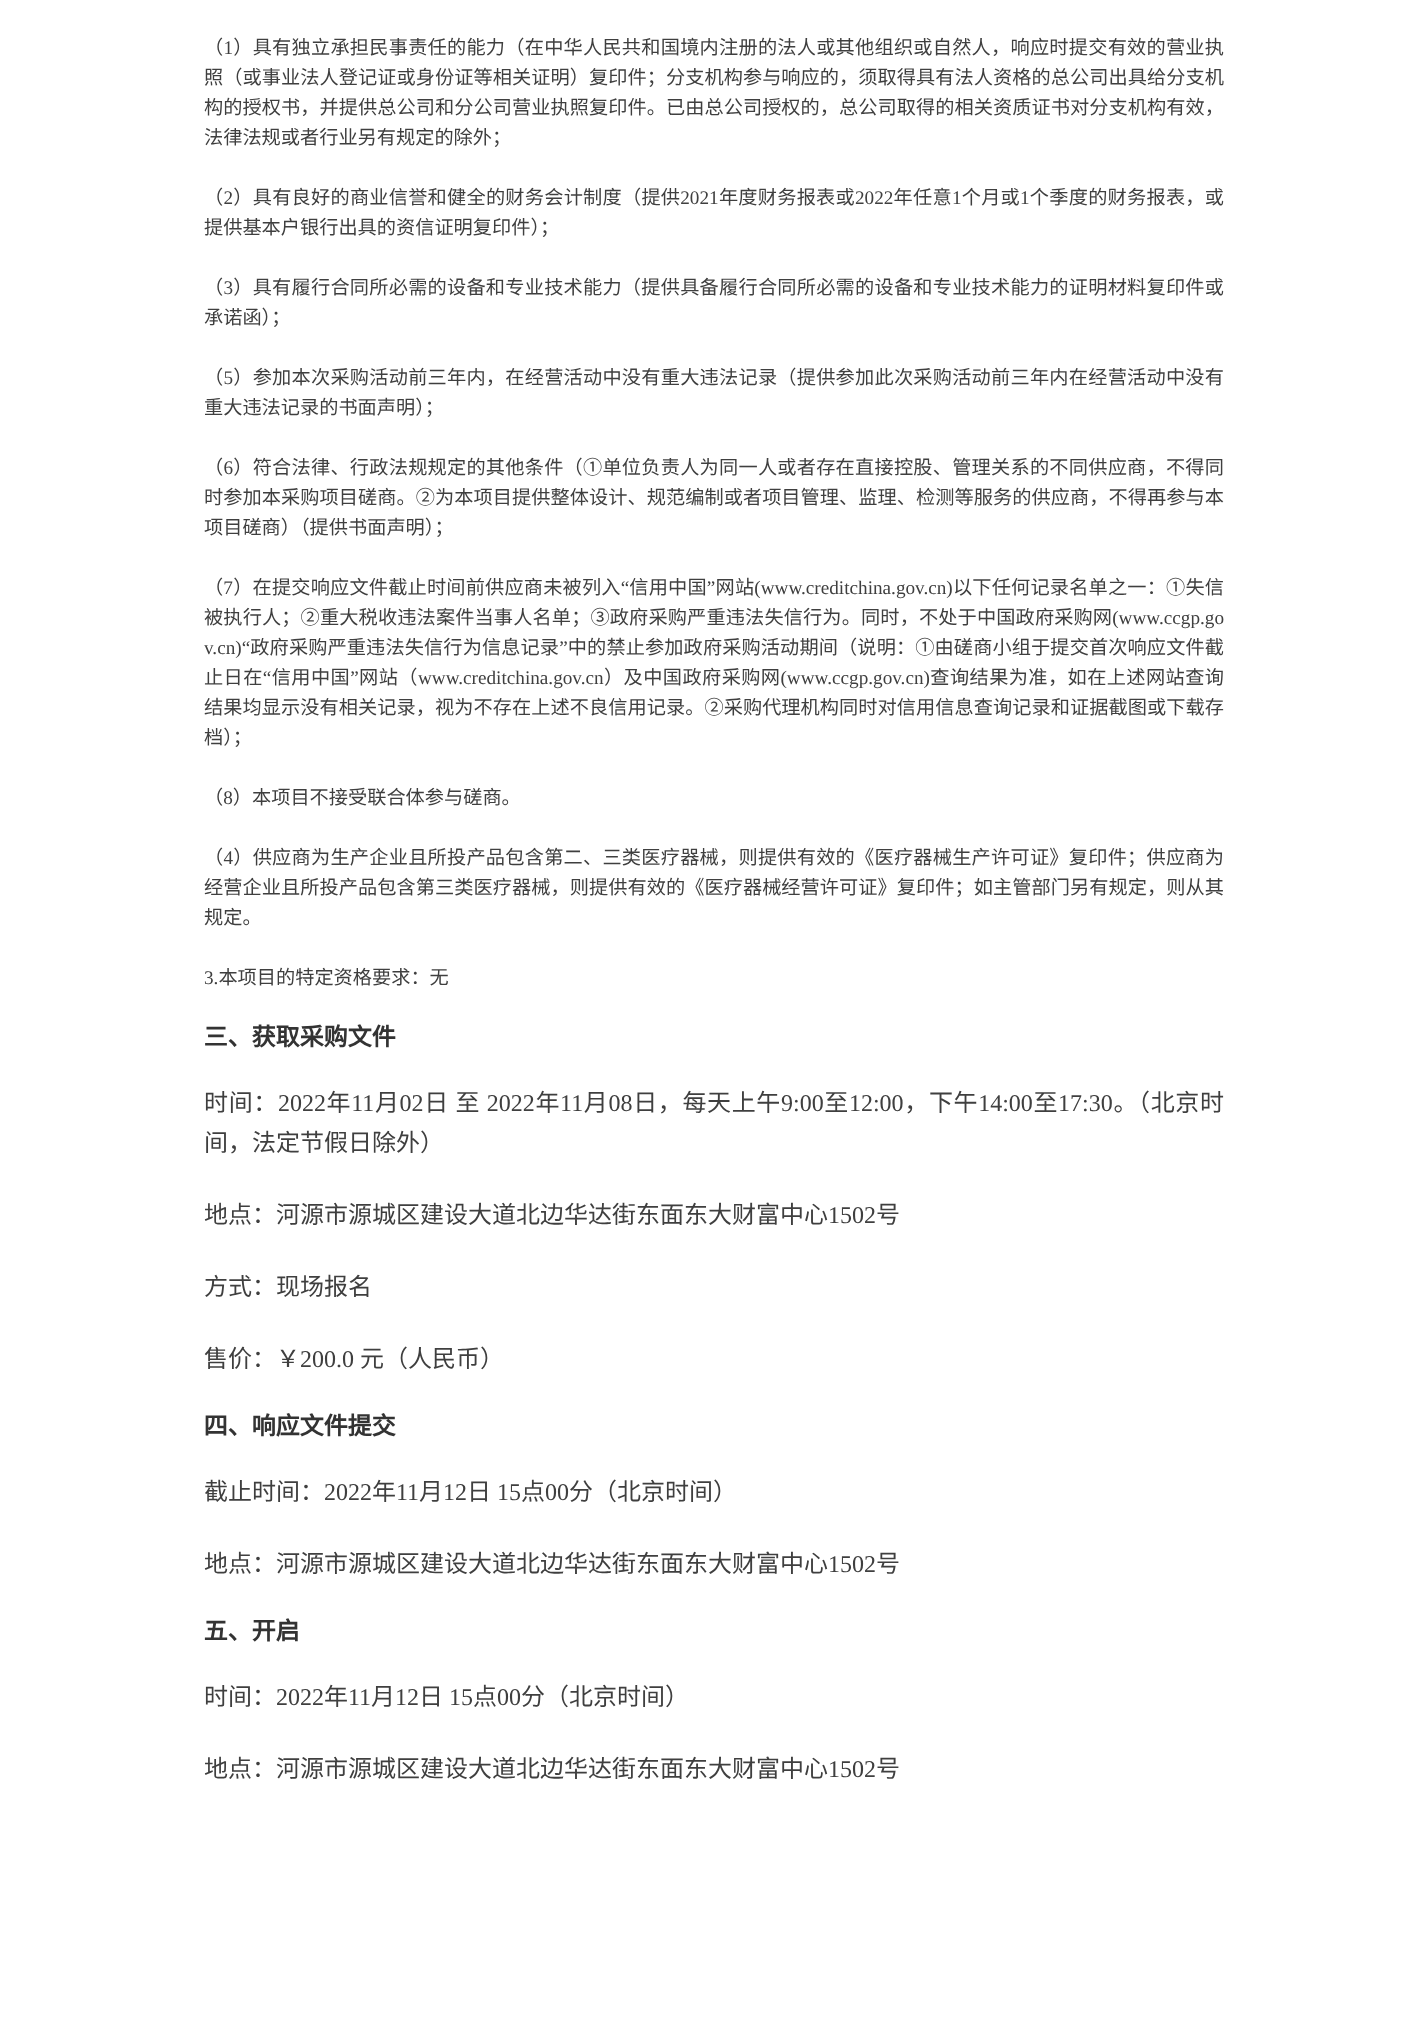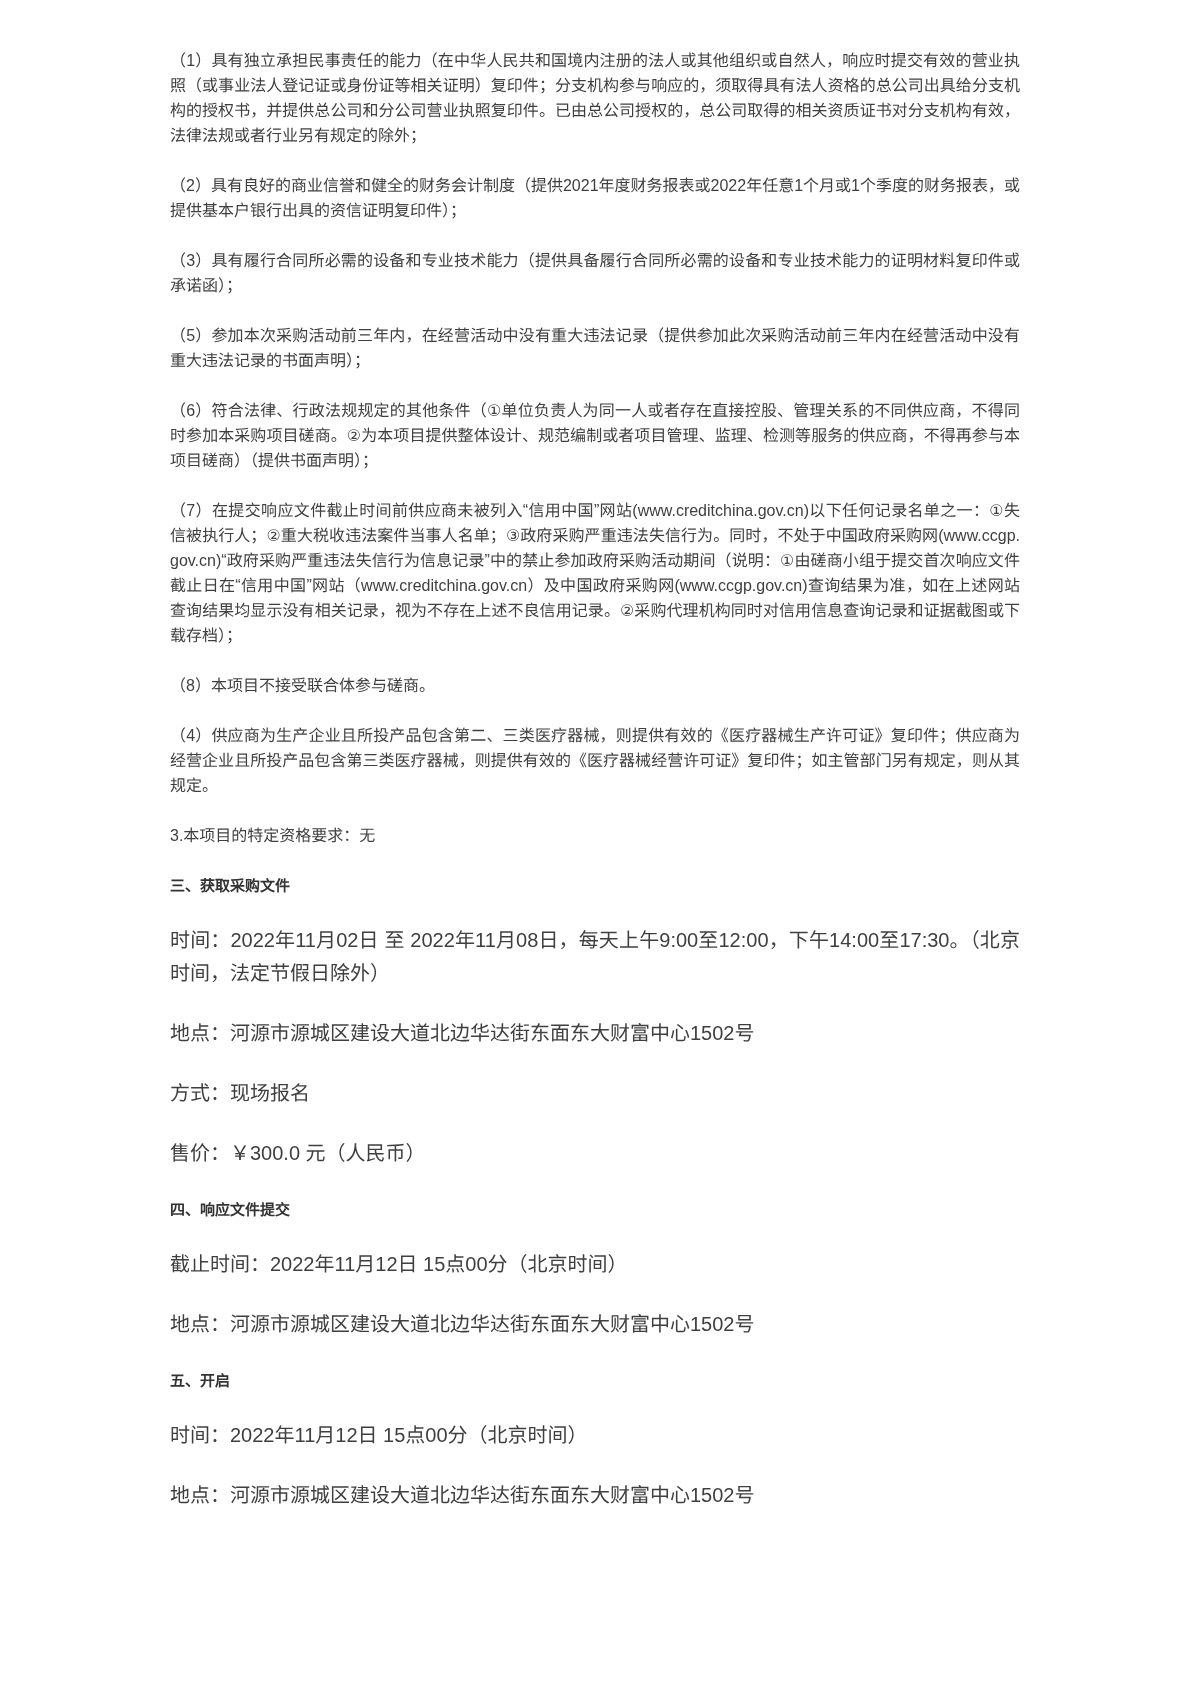--- a/index.html
+++ b/index.html
@@ -10,35 +10,36 @@
   body {
     width: 1190px;
     min-height: 1683px;
     font-family: "Liberation Sans", "DejaVu Sans", sans-serif;
     color: #3f3f3f;
     -webkit-font-smoothing: antialiased;
   }
   .doc {
     width: 850px;
     margin: 0 auto;
-    padding-top: 48px;
+    padding-top: 28px;
     padding-bottom: 60px;
     text-align: justify;
+    font-family: Liberation Serif, serif;
   }
   .doc p {
     margin: 0;
   }
   .clause {
     font-size: 16px;
     line-height: 25px;
     margin: 0 0 25px 0 !important;
     word-break: break-all;
   }
   .section-heading {
-    font-size: 15px;
+    font-size: 20px;
     line-height: 25px;
     font-weight: bold;
     color: #333333;
     margin: 24px 0 26px 0;
     text-align: left;
   }
   .info {
     font-size: 20px;
     line-height: 33px;
     margin: 0 0 27px 0 !important;
@@ -58,21 +59,21 @@
   <p class="clause">（7）在提交响应文件截止时间前供应商未被列入“信用中国”网站(www.creditchina.gov.cn)以下任何记录名单之一：①失信被执行人；②重大税收违法案件当事人名单；③政府采购严重违法失信行为。同时，不处于中国政府采购网(www.ccgp.gov.cn)“政府采购严重违法失信行为信息记录”中的禁止参加政府采购活动期间（说明：①由磋商小组于提交首次响应文件截止日在“信用中国”网站（www.creditchina.gov.cn）及中国政府采购网(www.ccgp.gov.cn)查询结果为准，如在上述网站查询结果均显示没有相关记录，视为不存在上述不良信用记录。②采购代理机构同时对信用信息查询记录和证据截图或下载存档）；</p>
   <p class="clause">（8）本项目不接受联合体参与磋商。</p>
   <p class="clause">（4）供应商为生产企业且所投产品包含第二、三类医疗器械，则提供有效的《医疗器械生产许可证》复印件；供应商为经营企业且所投产品包含第三类医疗器械，则提供有效的《医疗器械经营许可证》复印件；如主管部门另有规定，则从其规定。</p>
 
   <p class="clause">3.本项目的特定资格要求：无</p>
 
   <h3 class="section-heading">三、获取采购文件</h3>
   <p class="info">时间：2022年11月02日 至 2022年11月08日，每天上午9:00至12:00，下午14:00至17:30。（北京时间，法定节假日除外）</p>
   <p class="info">地点：河源市源城区建设大道北边华达街东面东大财富中心1502号</p>
   <p class="info">方式：现场报名</p>
-  <p class="info">售价：￥300.0 元（人民币）</p>
+  <p class="info">售价：￥200.0 元（人民币）</p>
 
   <h3 class="section-heading">四、响应文件提交</h3>
   <p class="info">截止时间：2022年11月12日 15点00分（北京时间）</p>
   <p class="info">地点：河源市源城区建设大道北边华达街东面东大财富中心1502号</p>
 
   <h3 class="section-heading">五、开启</h3>
   <p class="info">时间：2022年11月12日 15点00分（北京时间）</p>
   <p class="info">地点：河源市源城区建设大道北边华达街东面东大财富中心1502号</p>
 
 </div>

